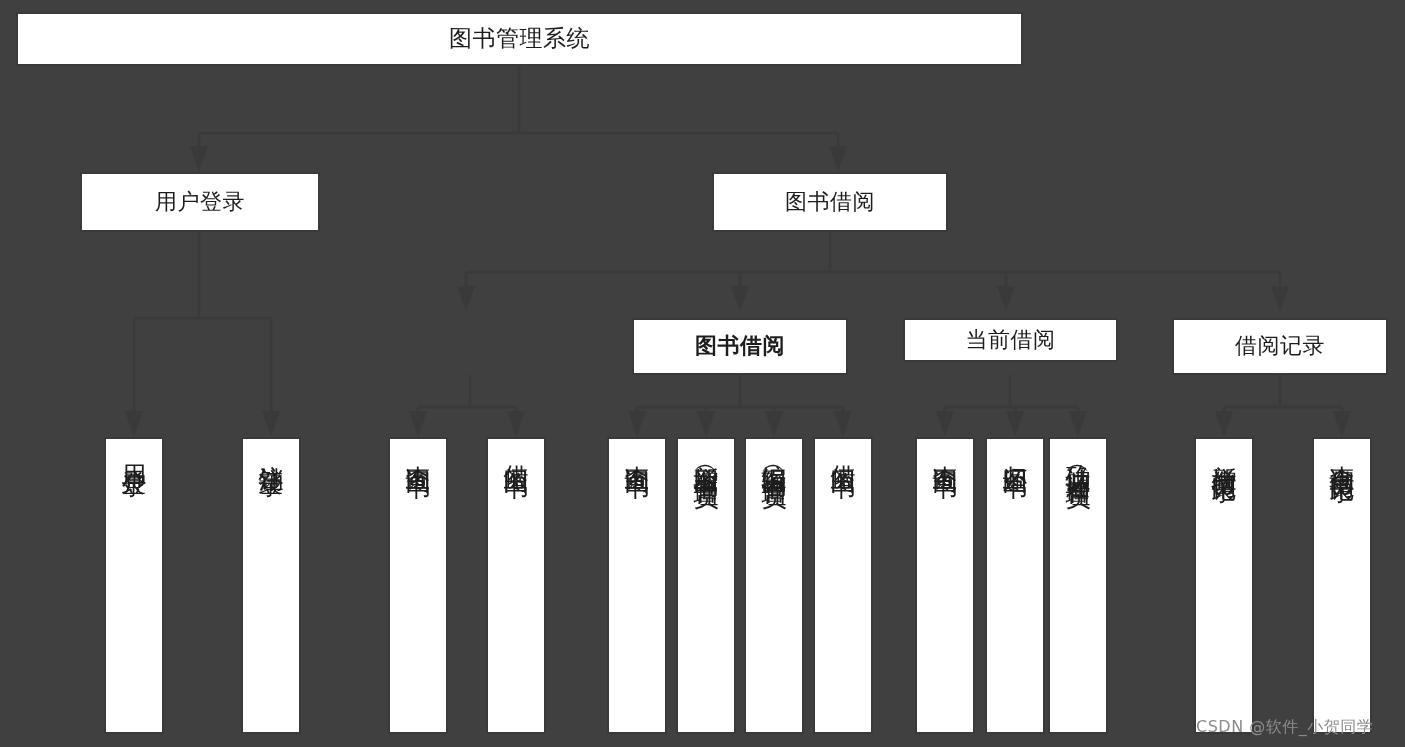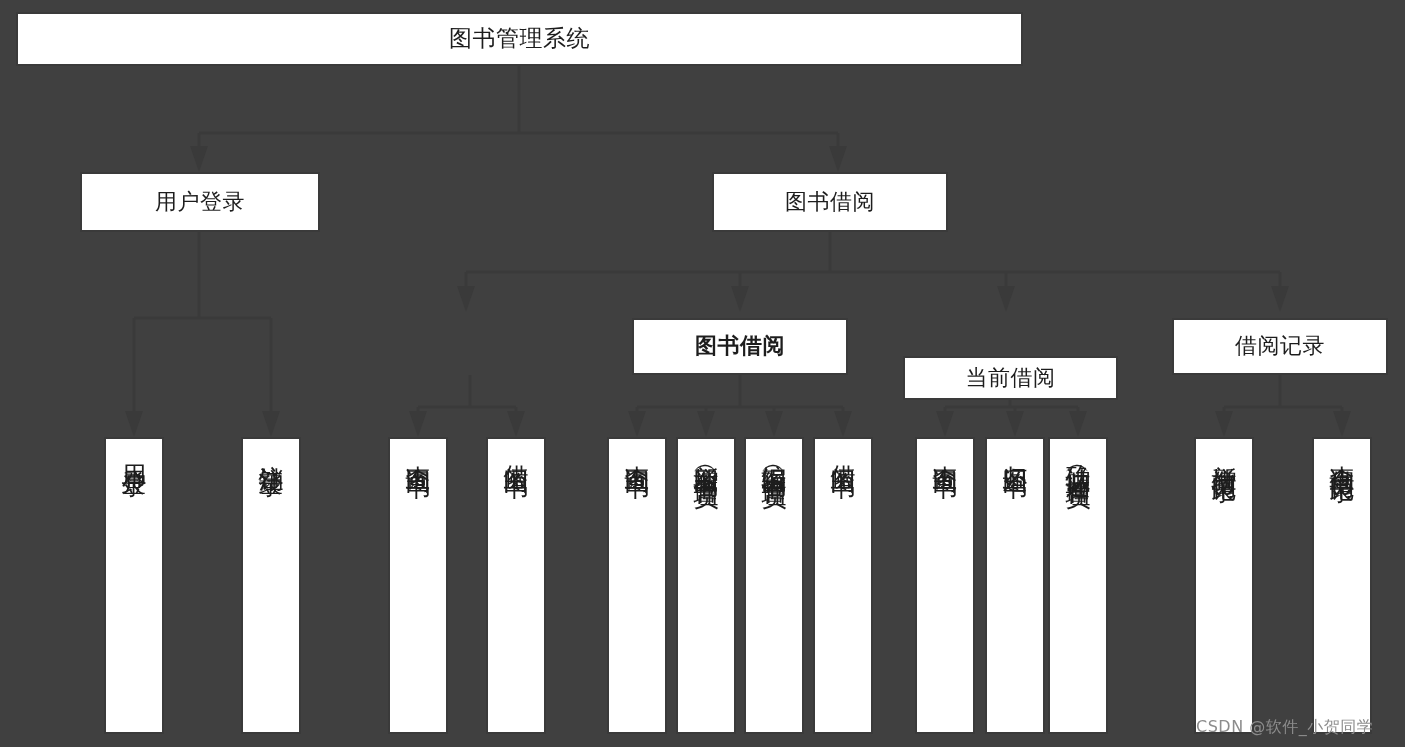--- a/index.html
+++ b/index.html
@@ -150,21 +150,21 @@
 
   <div class="node horizontal" style="left:712px; top:172px; width:236px; height:60px;">
     <span class="node-label">图书借阅</span>
   </div>
 
 
   <div class="node horizontal" style="left:632px; top:318px; width:216px; height:57px;font-weight:bold;">
     <span class="node-label">图书借阅</span>
   </div>
 
-  <div class="node horizontal" style="left:903px; top:318px; width:215px; height:44px;margin-top:38px;">
+  <div class="node horizontal" style="left:903px; top:318px; width:215px; height:44px;">
     <span class="node-label">当前借阅</span>
   </div>
 
   <div class="node horizontal" style="left:1172px; top:318px; width:216px; height:57px;">
     <span class="node-label">借阅记录</span>
   </div>
 
   <div class="node leaf" style="left:104px; top:437px; width:60px; height:297px;">
     <span class="node-label">用户登录</span>
   </div>

